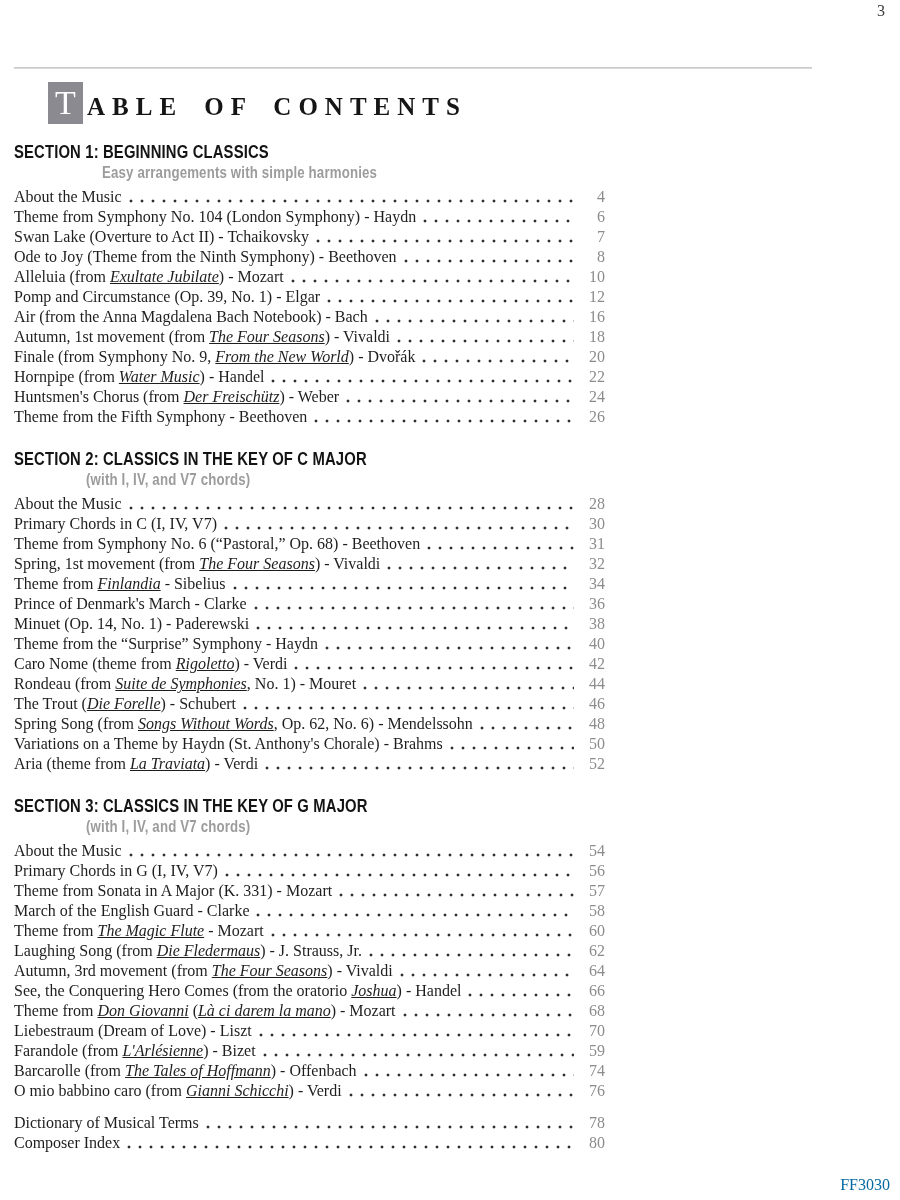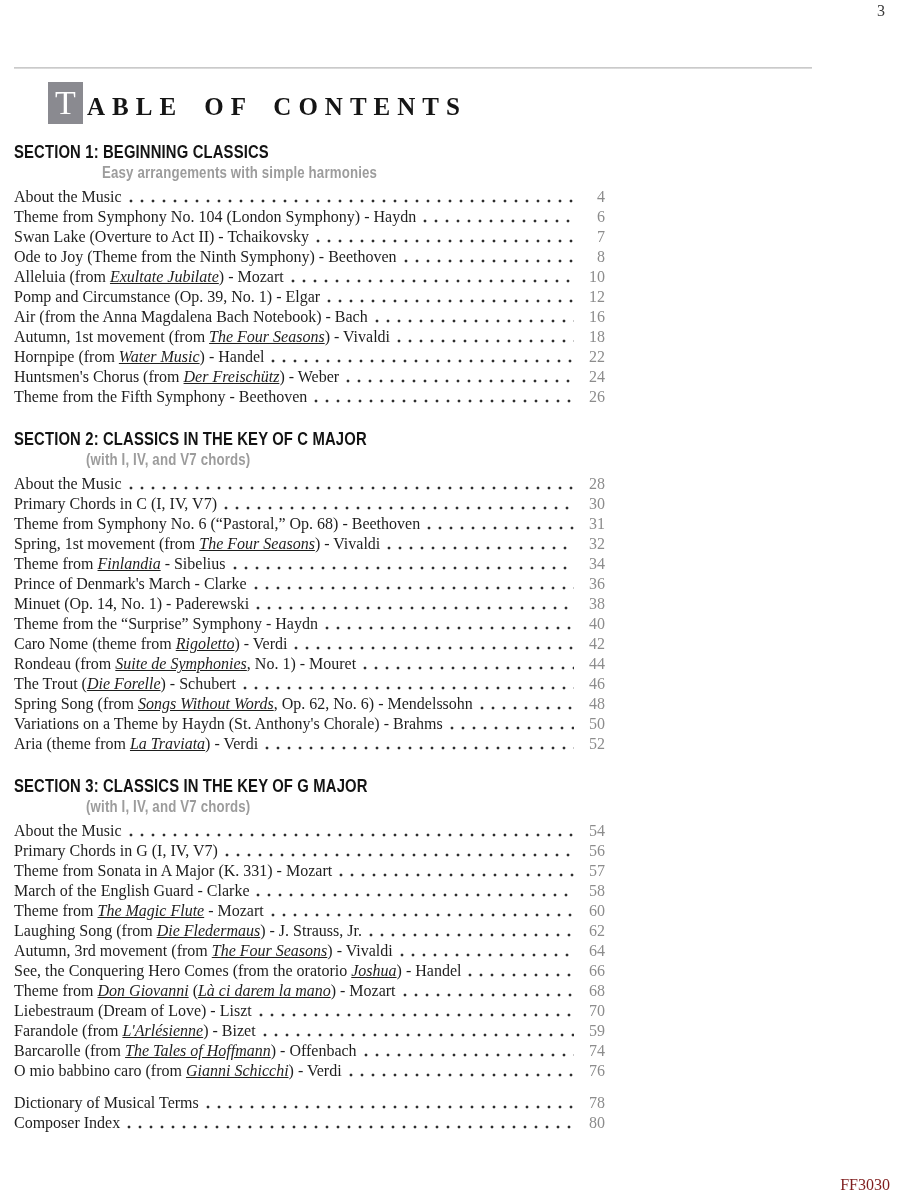--- a/index.html
+++ b/index.html
@@ -114,21 +114,21 @@
     text-align: right;
   }
   .footer-entries {
     margin-top: 12px;
   }
   .plate {
     position: absolute;
     right: 10px;
     bottom: 6px;
     font-size: 16px;
-    color: #7f1d1d;
+    color: #0369a1;
   }
 </style>
 </head>
 <body>
 
 <div class="page">
   <div class="pageno">3</div>
   <div class="rule"></div>
   <div class="title-row">
     <span class="tbox">T</span>
@@ -173,20 +173,25 @@
             <span class="t"><span>Air (from the Anna Magdalena Bach Notebook) - Bach</span></span>
             <span class="leader"></span>
             <span class="pg">16</span>
           </div>
           <div class="row">
             <span class="t"><span>Autumn, 1st movement (from </span><em>The Four Seasons</em><span>) - Vivaldi</span></span>
             <span class="leader"></span>
             <span class="pg">18</span>
           </div>
           <div class="row">
+            <span class="t"><span>Finale (from Symphony No. 9, </span><em>From the New World</em><span>) - Dvořák</span></span>
+            <span class="leader"></span>
+            <span class="pg">20</span>
+          </div>
+          <div class="row">
             <span class="t"><span>Hornpipe (from </span><em>Water Music</em><span>) - Handel</span></span>
             <span class="leader"></span>
             <span class="pg">22</span>
           </div>
           <div class="row">
             <span class="t"><span>Huntsmen's Chorus (from </span><em>Der Freischütz</em><span>) - Weber</span></span>
             <span class="leader"></span>
             <span class="pg">24</span>
           </div>
           <div class="row">

